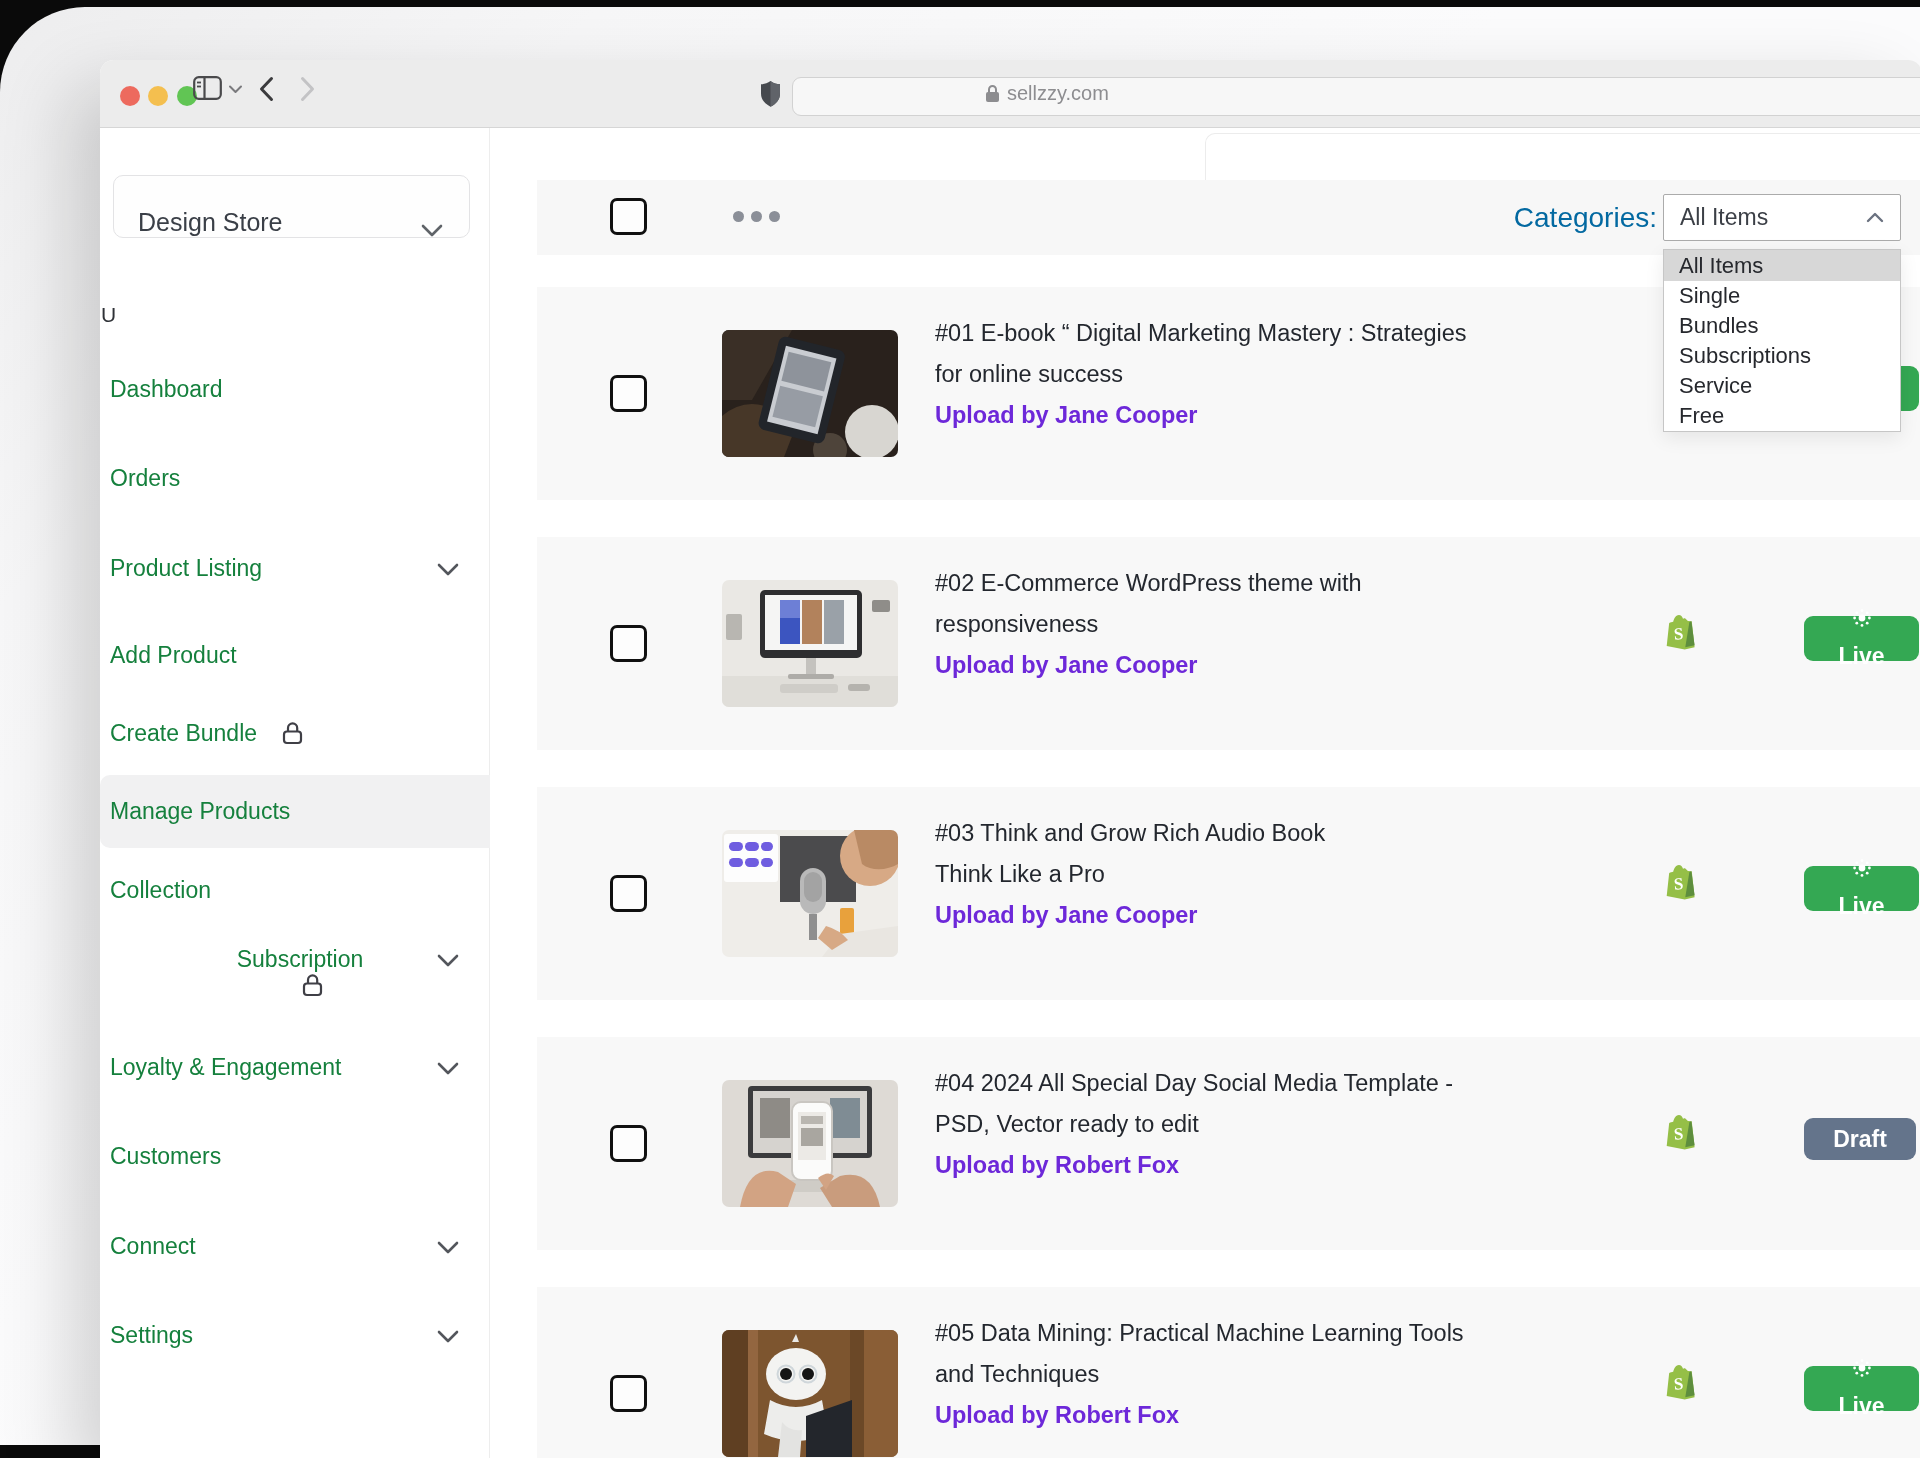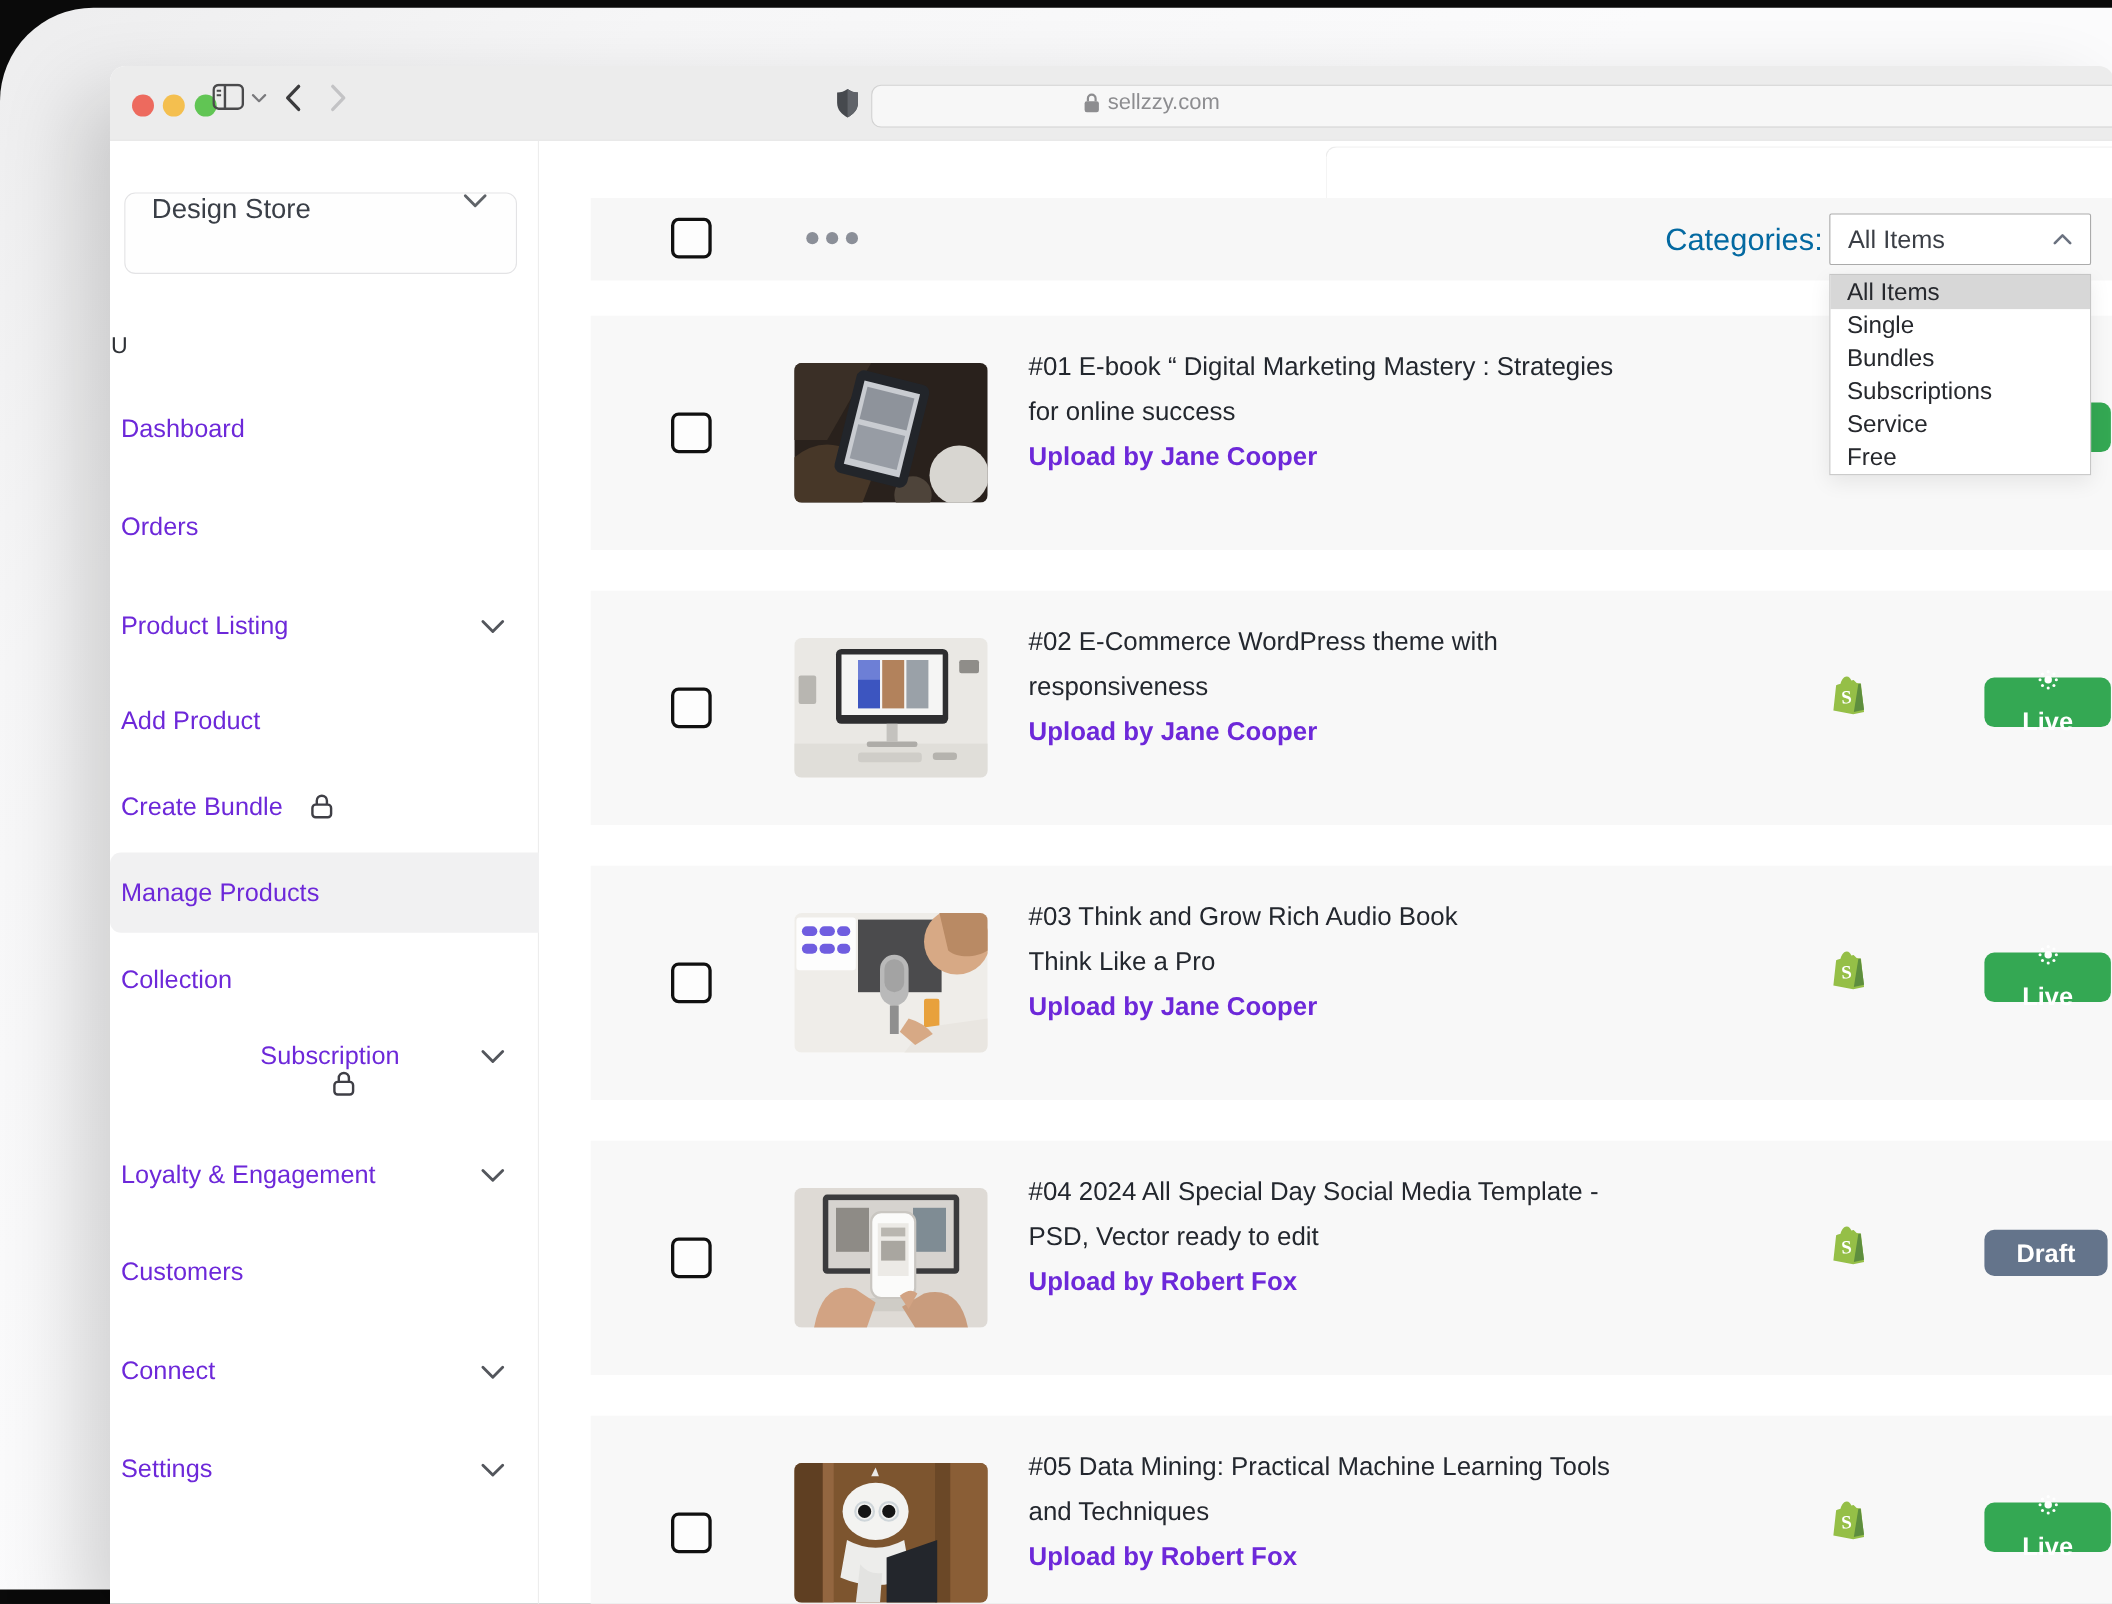--- a/index.html
+++ b/index.html
@@ -17,24 +17,24 @@
   .tl { position:absolute; top:26px; width:20px; height:20px; border-radius:50%; }
   .tl.red { left:20px; background:#ed6a5e; }
   .tl.yellow { left:48px; background:#f4bf4f; }
   .tl.green { left:77px; background:#61c554; }
   .chrome-btn { position:absolute; top:16px; display:flex; align-items:center; justify-content:center; }
   .urlbar { position:absolute; left:692px; top:17px; right:-60px; height:39px; background:#f7f7f7; border:1px solid #d2d2d2; border-radius:9px; }
   .urlbar-content { position:absolute; left:885px; top:22px; display:flex; align-items:center; gap:7px; color:#8d8d90; font-size:20px; }
 
   
   .sidebar { position:absolute; left:0; top:68px; width:390px; bottom:0; background:#ffffff; border-right:1px solid #ededed; }
-  .store-select { position:absolute; left:13px; top:47px; width:357px; height:74px; background:#fefefe; border:1.5px solid #e3e3e5; border-radius:10px; display:flex; align-items:flex-start; padding:0 26px 0 24px; }
+  .store-select { position:absolute; left:13px; top:47px; width:357px; height:63px; background:#fefefe; border:1.5px solid #e3e3e5; border-radius:10px; display:flex; align-items:flex-end; padding:0 26px 0 24px; }
   .store-select .lbl { font-size:25px; color:#3a3f47; flex:1; }
   .section-label { position:absolute; left:1px; top:175px; font-size:21px; color:#2f3237; }
-  .si { position:absolute; left:0; width:390px; height:62px; display:flex; align-items:center; padding-left:10px; font-size:23px; color:#6d28d9; cursor:default; }
+  .si { position:absolute; left:0; width:390px; height:62px; display:flex; align-items:center; padding-left:10px; font-size:23px; color:#15803d; cursor:default; }
   .si .chev { position:absolute; left:337px; }
   .si .lock { margin-left:24px; display:inline-flex; }
   .si.active { background:#f1f1f2; border-radius:10px; width:404px; }
 
   
   .main { position:absolute; left:390px; top:68px; right:0; bottom:0; background:#ffffff; }
   .panel-edge { position:absolute; left:715px; top:5px; right:0; height:48px; border-top:1px solid #ececec; border-left:1px solid #ececec; border-top-left-radius:10px; }
   .bar { position:absolute; left:47px; top:52px; right:0; height:75px; background:#f7f7f7; }
   .checkbox { width:37px; height:37px; border:3.5px solid #101010; border-radius:7px; background:#fdfdfd; }
   .bar .checkbox { position:absolute; left:73px; top:18px; }

